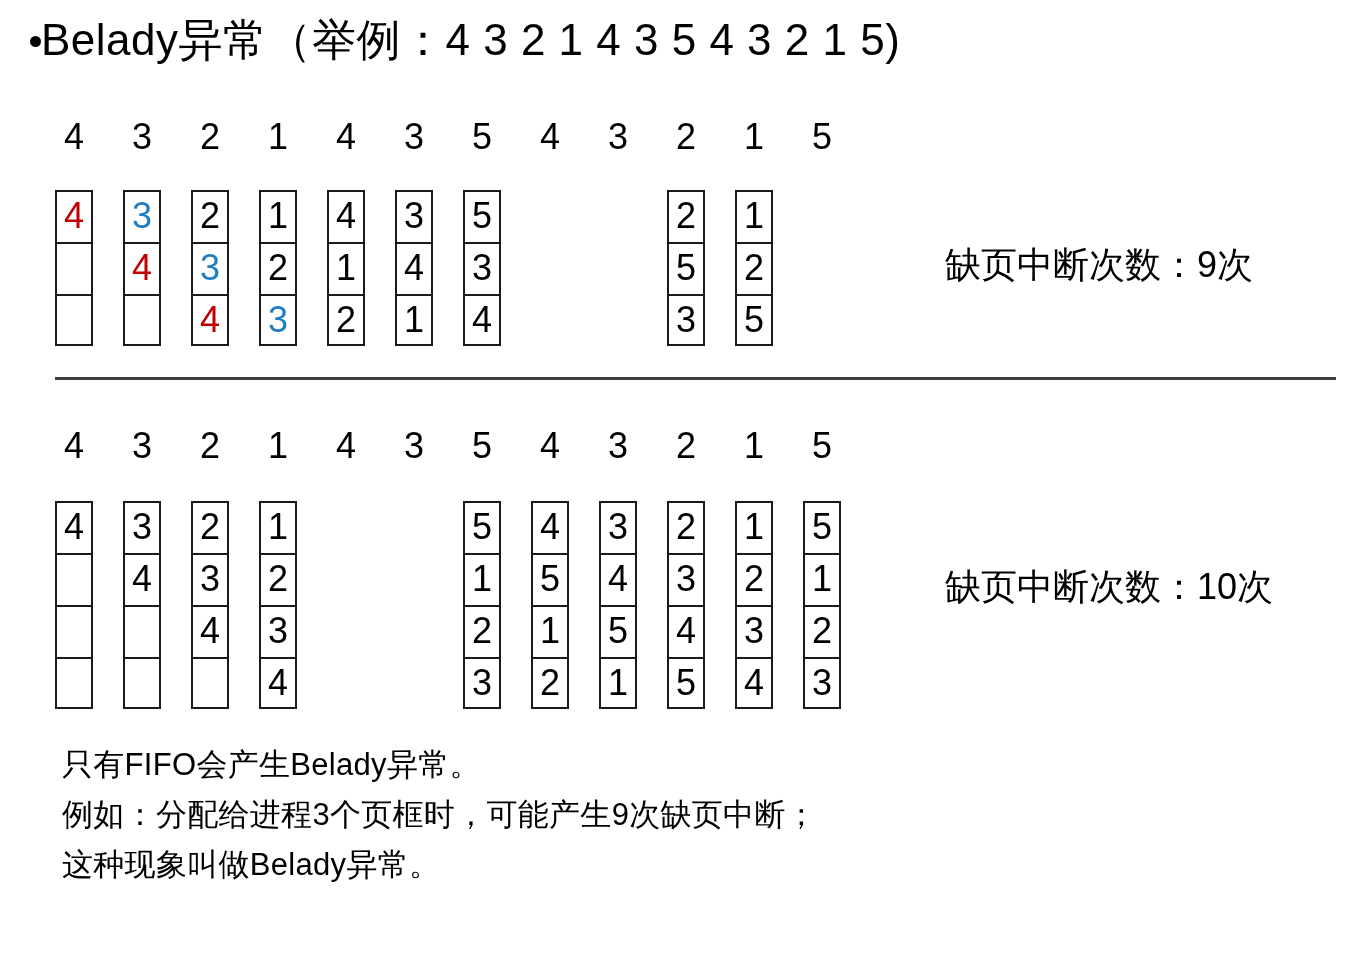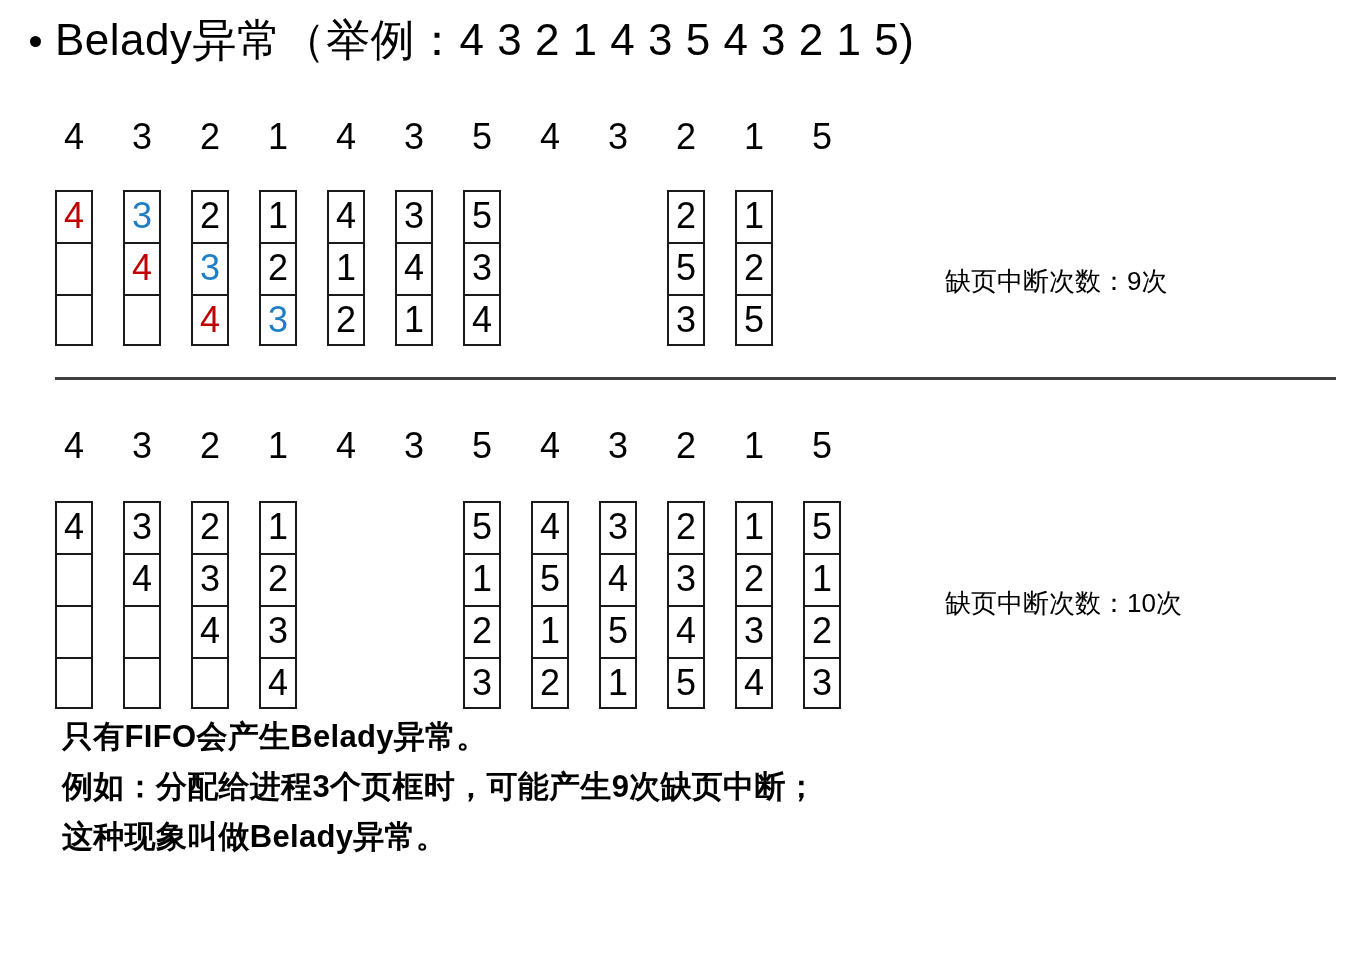--- a/index.html
+++ b/index.html
@@ -18,21 +18,20 @@
 
   
   #slide-title {
     position: absolute;
     left: 30px;
     top: 8px;
     width: 1290px;
     height: 64px;
     display: flex;
     align-items: center;
-    gap: 14px;
     white-space: nowrap;
   }
   #slide-title .bullet-dot {
     width: 11px;
     height: 11px;
     border-radius: 50%;
     background: #000;
     flex: 0 0 auto;
     margin-top: 2px;
   }
@@ -83,43 +82,41 @@
     line-height: 48px;
     background: #fff;
   }
   .cell.last { border-bottom-width: 2px; }
   .cell.red   { color: #c00000; }
   .cell.blue  { color: #1f7fc4; }
   .cell.black { color: #000000; }
 
   .caption {
     position: absolute;
-    font-size: 26px;
+    font-size: 36px;
     line-height: 1.2;
     white-space: nowrap;
-    margin-top: 23px;
   }
 
   
   #divider {
     position: absolute;
     left: 55px;
     top: 377px;
     width: 1281px;
     height: 0;
     border-top: 3px solid #3f3f3f;
   }
 
   
   #notes {
     position: absolute;
     left: 62px;
-    top: 712px;
+    top: 740px;
     width: 1240px;
-    font-weight: bold;
   }
   #notes .note-line {
     font-size: 31px;
     line-height: 50px;
     white-space: nowrap;
     letter-spacing: 0.3px;
   }
 </style>
 </head>
 <body>

